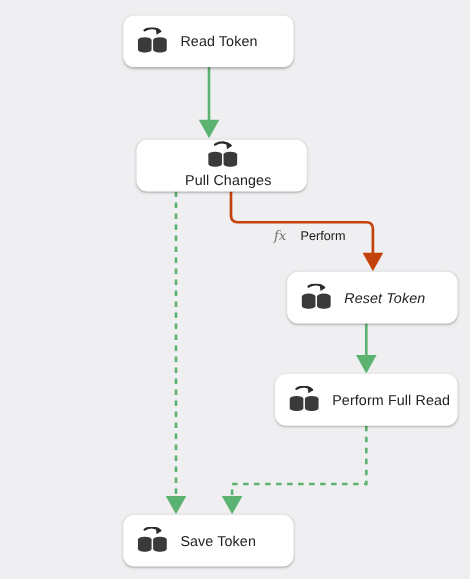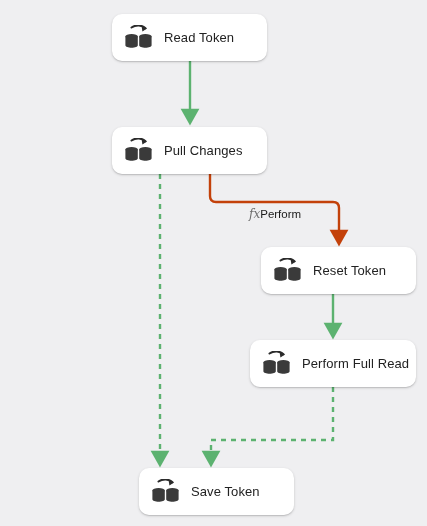--- a/index.html
+++ b/index.html
@@ -59,21 +59,21 @@
     display: flex;
     align-items: baseline;
     white-space: nowrap;
     line-height: 1;
   }
   .edge-label .fx {
     font-family: "DejaVu Serif", serif;
     font-style: italic;
     font-size: 12px;
     color: #6e6e6e;
-    margin-right: 0;
+    margin-right: 13px;
   }
   .edge-label .etext {
     font-size: 11.5px;
     color: #1a1a1a;
   }
 </style>
 </head>
 <body>
 
 <div id="canvas">
@@ -104,33 +104,33 @@
       <path d="M7.5,2.5 C12,-0.5 18,0 21.5,3.2" fill="none" stroke="#2b2b2b" stroke-width="2.1" stroke-linecap="round"></path>
       <path d="M17.6,1.0 L23.0,3.6 L18.4,6.6 Z" fill="#2b2b2b"></path>
       <ellipse cx="7.6" cy="11.4" rx="6.2" ry="2.5" fill="#3a3a3a"></ellipse>
       <path d="M1.4,11.4 L1.4,20.2 C1.4,21.6 4.2,22.7 7.6,22.7 C11.0,22.7 13.8,21.6 13.8,20.2 L13.8,11.4 Z" fill="#3a3a3a"></path>
       <ellipse cx="21.4" cy="11.4" rx="6.2" ry="2.5" fill="#3a3a3a"></ellipse>
       <path d="M15.2,11.4 L15.2,20.2 C15.2,21.6 18.0,22.7 21.4,22.7 C24.8,22.7 27.6,21.6 27.6,20.2 L27.6,11.4 Z" fill="#3a3a3a"></path>
     </svg>
     <span class="node-label">Read Token</span>
   </div>
 
-  <div class="node" style="left:112px; top:127px; width:155px;">
+  <div class="node" style="left:124px; top:127px; width:155px;flex-direction:column;">
     <svg class="node-icon" viewBox="0 0 30 26" xmlns="http://www.w3.org/2000/svg">
       <path d="M7.5,2.5 C12,-0.5 18,0 21.5,3.2" fill="none" stroke="#2b2b2b" stroke-width="2.1" stroke-linecap="round"></path>
       <path d="M17.6,1.0 L23.0,3.6 L18.4,6.6 Z" fill="#2b2b2b"></path>
       <ellipse cx="7.6" cy="11.4" rx="6.2" ry="2.5" fill="#3a3a3a"></ellipse>
       <path d="M1.4,11.4 L1.4,20.2 C1.4,21.6 4.2,22.7 7.6,22.7 C11.0,22.7 13.8,21.6 13.8,20.2 L13.8,11.4 Z" fill="#3a3a3a"></path>
       <ellipse cx="21.4" cy="11.4" rx="6.2" ry="2.5" fill="#3a3a3a"></ellipse>
       <path d="M15.2,11.4 L15.2,20.2 C15.2,21.6 18.0,22.7 21.4,22.7 C24.8,22.7 27.6,21.6 27.6,20.2 L27.6,11.4 Z" fill="#3a3a3a"></path>
     </svg>
     <span class="node-label">Pull Changes</span>
   </div>
 
-  <div class="node" style="left:261px; top:247px; width:155px;">
+  <div class="node" style="left:261px; top:247px; width:155px;font-style:italic;">
     <svg class="node-icon" viewBox="0 0 30 26" xmlns="http://www.w3.org/2000/svg">
       <path d="M7.5,2.5 C12,-0.5 18,0 21.5,3.2" fill="none" stroke="#2b2b2b" stroke-width="2.1" stroke-linecap="round"></path>
       <path d="M17.6,1.0 L23.0,3.6 L18.4,6.6 Z" fill="#2b2b2b"></path>
       <ellipse cx="7.6" cy="11.4" rx="6.2" ry="2.5" fill="#3a3a3a"></ellipse>
       <path d="M1.4,11.4 L1.4,20.2 C1.4,21.6 4.2,22.7 7.6,22.7 C11.0,22.7 13.8,21.6 13.8,20.2 L13.8,11.4 Z" fill="#3a3a3a"></path>
       <ellipse cx="21.4" cy="11.4" rx="6.2" ry="2.5" fill="#3a3a3a"></ellipse>
       <path d="M15.2,11.4 L15.2,20.2 C15.2,21.6 18.0,22.7 21.4,22.7 C24.8,22.7 27.6,21.6 27.6,20.2 L27.6,11.4 Z" fill="#3a3a3a"></path>
     </svg>
     <span class="node-label">Reset Token</span>
   </div>
@@ -140,21 +140,21 @@
       <path d="M7.5,2.5 C12,-0.5 18,0 21.5,3.2" fill="none" stroke="#2b2b2b" stroke-width="2.1" stroke-linecap="round"></path>
       <path d="M17.6,1.0 L23.0,3.6 L18.4,6.6 Z" fill="#2b2b2b"></path>
       <ellipse cx="7.6" cy="11.4" rx="6.2" ry="2.5" fill="#3a3a3a"></ellipse>
       <path d="M1.4,11.4 L1.4,20.2 C1.4,21.6 4.2,22.7 7.6,22.7 C11.0,22.7 13.8,21.6 13.8,20.2 L13.8,11.4 Z" fill="#3a3a3a"></path>
       <ellipse cx="21.4" cy="11.4" rx="6.2" ry="2.5" fill="#3a3a3a"></ellipse>
       <path d="M15.2,11.4 L15.2,20.2 C15.2,21.6 18.0,22.7 21.4,22.7 C24.8,22.7 27.6,21.6 27.6,20.2 L27.6,11.4 Z" fill="#3a3a3a"></path>
     </svg>
     <span class="node-label">Perform Full Read</span>
   </div>
 
-  <div class="node" style="left:112px; top:468px; width:155px;margin-left:27px;">
+  <div class="node" style="left:112px; top:468px; width:155px;">
     <svg class="node-icon" viewBox="0 0 30 26" xmlns="http://www.w3.org/2000/svg">
       <path d="M7.5,2.5 C12,-0.5 18,0 21.5,3.2" fill="none" stroke="#2b2b2b" stroke-width="2.1" stroke-linecap="round"></path>
       <path d="M17.6,1.0 L23.0,3.6 L18.4,6.6 Z" fill="#2b2b2b"></path>
       <ellipse cx="7.6" cy="11.4" rx="6.2" ry="2.5" fill="#3a3a3a"></ellipse>
       <path d="M1.4,11.4 L1.4,20.2 C1.4,21.6 4.2,22.7 7.6,22.7 C11.0,22.7 13.8,21.6 13.8,20.2 L13.8,11.4 Z" fill="#3a3a3a"></path>
       <ellipse cx="21.4" cy="11.4" rx="6.2" ry="2.5" fill="#3a3a3a"></ellipse>
       <path d="M15.2,11.4 L15.2,20.2 C15.2,21.6 18.0,22.7 21.4,22.7 C24.8,22.7 27.6,21.6 27.6,20.2 L27.6,11.4 Z" fill="#3a3a3a"></path>
     </svg>
     <span class="node-label">Save Token</span>
   </div>

